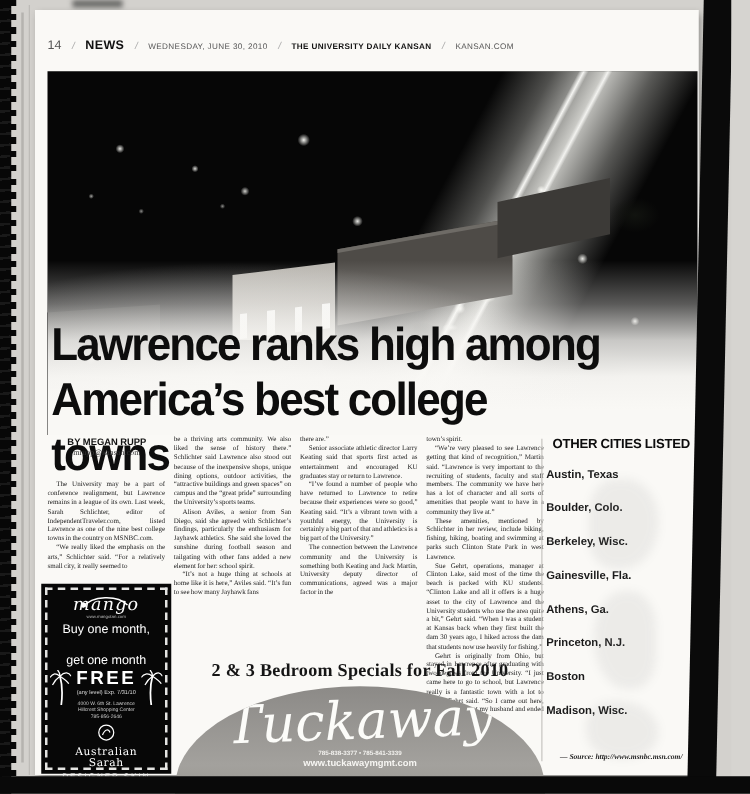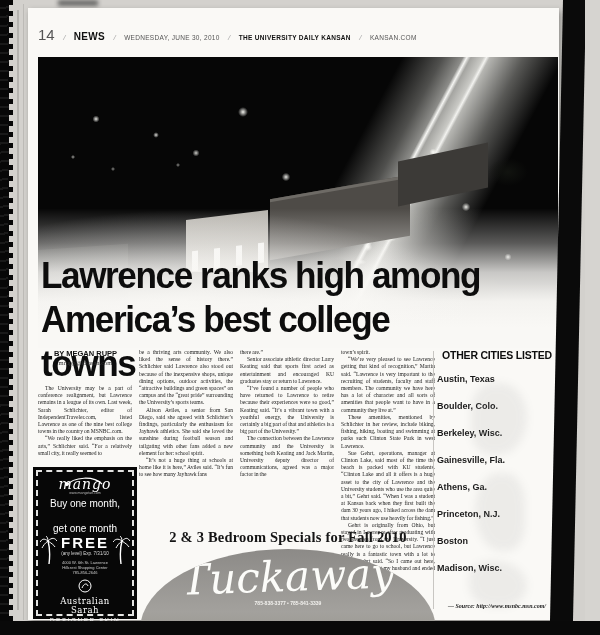--- a/index.html
+++ b/index.html
@@ -16,21 +16,21 @@
   .edge-right-black{position:absolute;left:563px;top:0;width:23px;height:622px;background:#0a0a0a;
     transform:skewX(-1.2deg);transform-origin:top center;}
   .edge-right-paper{position:absolute;left:585px;top:0;width:15px;height:622px;background:#d6d4d0;}
   .smudge{position:absolute;left:58px;top:0;width:40px;height:6px;background:#6a6a68;filter:blur(2px);}
   
   .page{position:absolute;left:28px;top:8px;width:531px;height:612px;background:#faf9f6;
     box-shadow:2px 3px 6px rgba(0,0,0,.35);}
   
   .hdr{position:absolute;left:10px;top:18px;width:500px;height:16px;white-space:nowrap;
     font-family:"Liberation Sans",sans-serif;color:#3a3a3a;}
-  .hdr .pg{font-size:15px;color:#555;}
+  .hdr .pg{font-size:10px;color:#555;}
   .hdr .sec{font-size:10px;font-weight:bold;color:#111;letter-spacing:.3px;}
   .hdr .small{font-size:6.5px;color:#555;letter-spacing:.3px;}
   .hdr .pub{font-size:6.5px;font-weight:bold;color:#111;letter-spacing:.3px;}
   .hdr .sep{color:#aaa;font-size:8px;margin:0 4px;font-style:italic;}
   
   .photo{position:absolute;left:10px;top:49px;width:520px;height:291px;overflow:hidden;
     background-color:#060606;
     background-image:
       radial-gradient(circle 5px at 58px 62px, rgba(255,255,250,.9), transparent 70%),
       radial-gradient(circle 7px at 205px 55px, rgba(255,255,250,.95), transparent 70%),
@@ -256,20 +256,21 @@
         </div>
         <div class="m-ds">DESIGNER SKIN</div>
       </div>
     </div>
 
     <div class="tuck">
       <div class="tk-banner">2 &amp; 3 Bedroom Specials for Fall 2010</div>
       <div class="tk-arch">
         <div class="tk-name">Tuckaway</div>
         <div class="tk-phones">785-838-3377 • 785-841-3339</div>
+        <div class="tk-url">www.tuckawaymgmt.com</div>
       </div>
     </div>
 
   </div>
 
   <div class="edge-right-black"></div>
   <div class="edge-right-paper"></div>
   <div class="edge-bottom"></div>
 </div>
 

